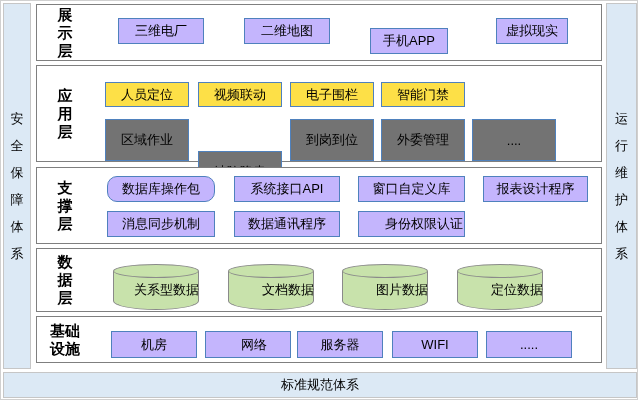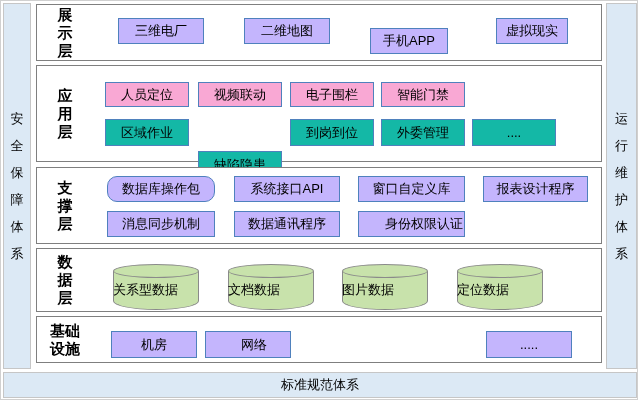--- a/index.html
+++ b/index.html
@@ -63,43 +63,43 @@
   .box {
     position: absolute;
     display: flex;
     align-items: center;
     justify-content: center;
     font-size: 13px;
     background: #c4b5fd;
     border: 1px solid #4f81bd;
     height: 26px;
   }
-  .box.yellow { background: #f9a8d4; height: 25px; }
-  .box.green  { background: #14b8a6; height: 27px; }
+  .box.yellow { background: #fde047; height: 25px; }
+  .box.green  { background: #737373; height: 42px; }
   .cylinder { position: absolute; width: 86px; height: 46px; }
   .cyl-body {
     position: absolute;
     left: 0; right: 0; top: 7px; bottom: 0;
     background: #c8e2ab;
     border: 1px solid #8a8a8a;
     border-top: none;
     border-radius: 0 0 43px 43px / 0 0 9px 9px;
   }
   .cyl-top {
     position: absolute;
     left: 0; right: 0; top: 0;
     height: 14px;
     background: #c8e2ab;
     border: 1px solid #8a8a8a;
     border-radius: 50%;
   }
   .cyl-label {
     position: absolute;
     left: 0; right: 0; top: 17px;
-    text-align: left;
+    text-align: right;
     font-size: 13px;
   }
 </style>
 </head>
 <body>
 
 <div class="frame">
 
   <div class="banner vertical" id="left-banner">安
 全
@@ -177,16 +177,18 @@
       <div class="cyl-top"></div>
       <div class="cyl-label">定位数据</div>
     </div>
   </div>
 
   <div class="layer" id="layer-infra">
     <div class="layer-label">基础
 设施</div>
     <div class="box" style="left:74px;  top:14px; width:86px; height:27px;">机房</div>
     <div class="box" style="left:168px; top:14px; width:86px; height:27px;padding-left:12px;">网络</div>
+    <div class="box" style="left:260px; top:14px; width:86px; height:27px;">服务器</div>
+    <div class="box" style="left:355px; top:14px; width:86px; height:27px;">WIFI</div>
     <div class="box" style="left:449px; top:14px; width:86px; height:27px;">.....</div>
   </div>
 
 </div>
 
 </body></html>

